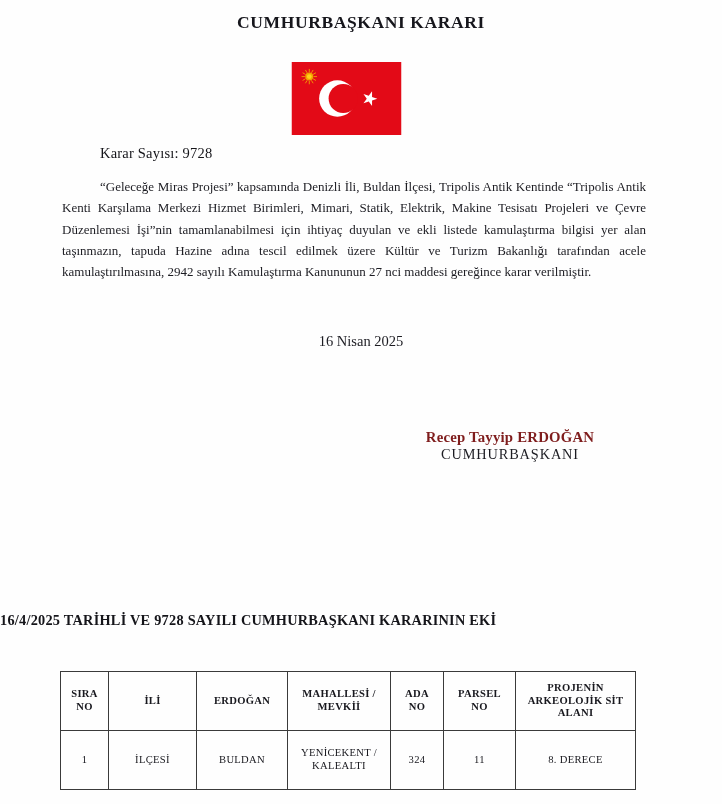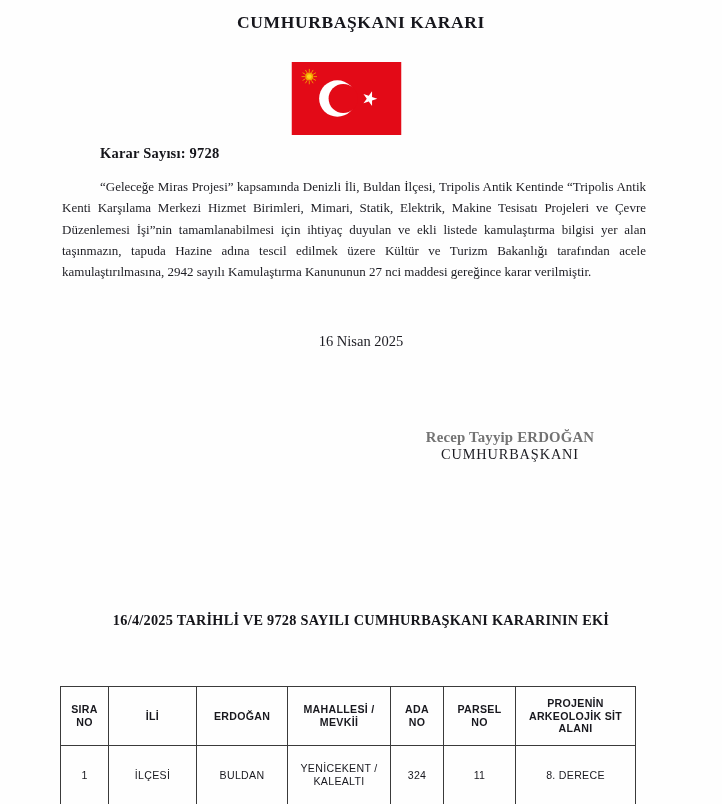--- a/index.html
+++ b/index.html
@@ -45,21 +45,21 @@
     height: 73px;
   }
   .flag-svg { display: block; width: 111px; height: 73px; }
 
   
   .karar-sayisi {
     position: absolute;
     left: 100px;
     top: 145px;
     font-family: "Liberation Serif", serif;
-    font-weight: bold;
+    font-weight: normal;
     font-size: 14.5px;
     letter-spacing: 0.2px;
     color: #15151a;
   }
 
   
   .body-text {
     position: absolute;
     left: 62px;
     top: 176px;
@@ -92,37 +92,36 @@
     left: 382px;
     top: 429px;
     width: 256px;
     text-align: center;
   }
   .sig-name {
     font-family: "Liberation Serif", serif;
     font-weight: bold;
     font-size: 14.8px;
     letter-spacing: 0.2px;
-    color: #737373;
+    color: #7f1d1d;
   }
   .sig-role {
     margin-top: 0;
     font-family: "Liberation Serif", serif;
     font-size: 14.3px;
     letter-spacing: 0.9px;
     color: #1c1c22;
   }
 
   
   .annex-heading {
     position: absolute;
     left: 0;
     top: 612px;
     width: 722px;
-    text-align: center;
     font-family: "Liberation Serif", serif;
     font-weight: bold;
     font-size: 14.3px;
     letter-spacing: 0.25px;
     color: #15151a;
   }
   .annex-subheading {
     position: absolute;
     left: 0;
     top: 634px;
@@ -136,25 +135,25 @@
   }
   .annex-subheading span {
     text-decoration: underline;
     text-underline-offset: 2px;
   }
 
   
   .list-table {
     position: absolute;
     left: 60px;
-    top: 686px;
+    top: 671px;
     width: 575px;
     border-collapse: collapse;
     table-layout: fixed;
-    font-family: Liberation Sans, sans-serif;
+    font-family: Liberation Serif, serif;
   }
   .list-table th,
   .list-table td {
     border: 1px solid #3a3a3a;
     text-align: center;
     vertical-align: middle;
     color: #18181e;
     padding: 2px 2px;
   }
   .list-table th {

